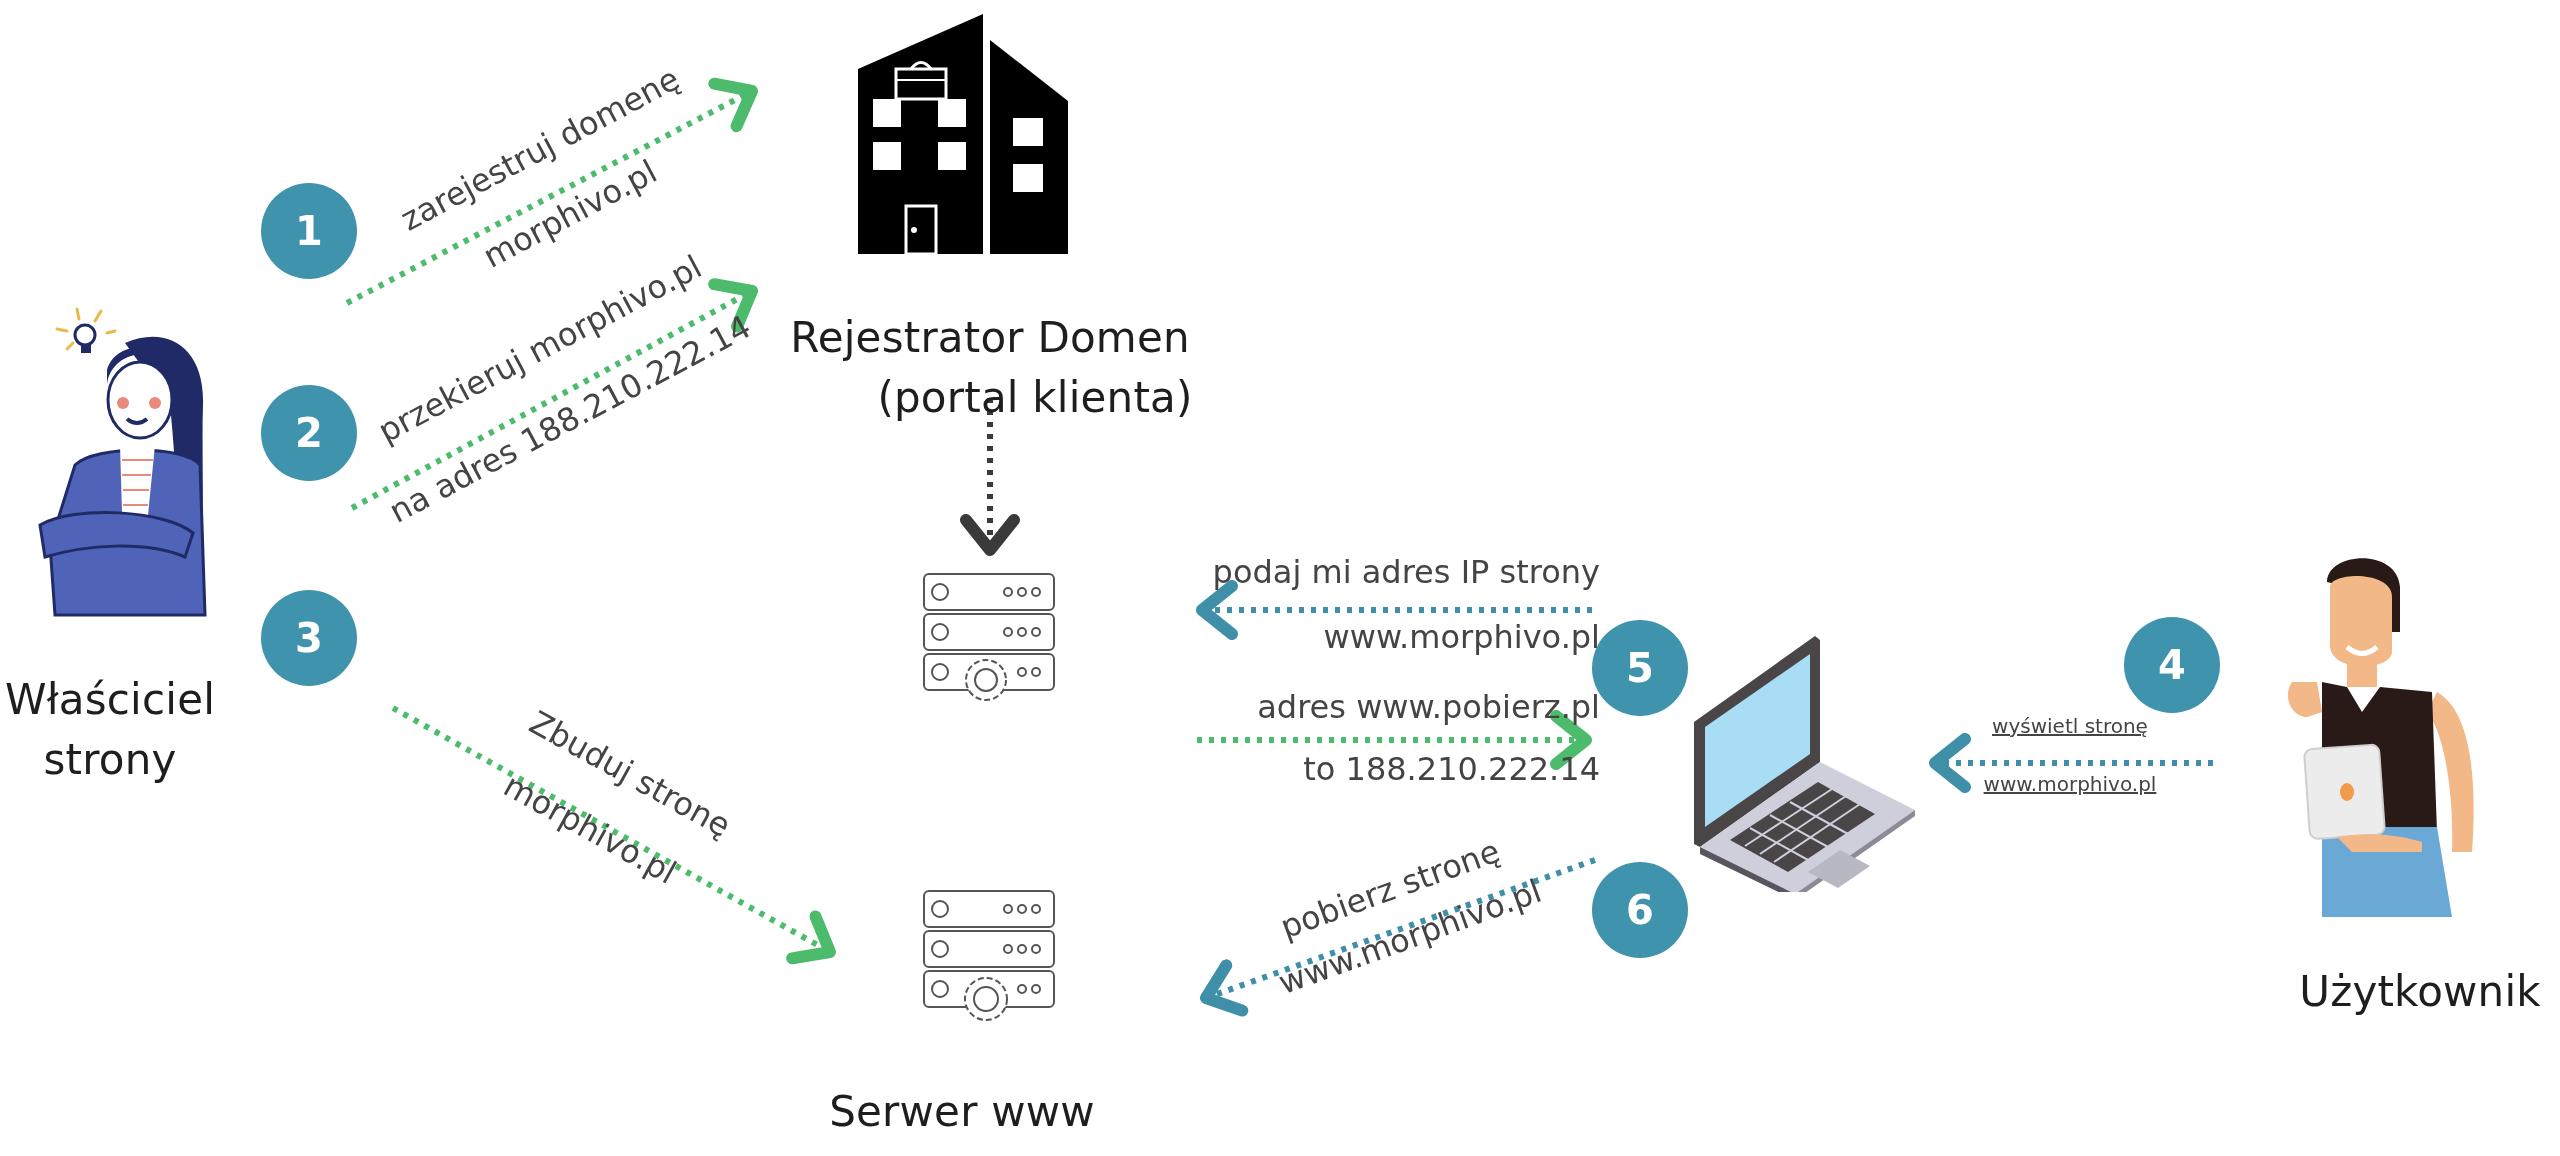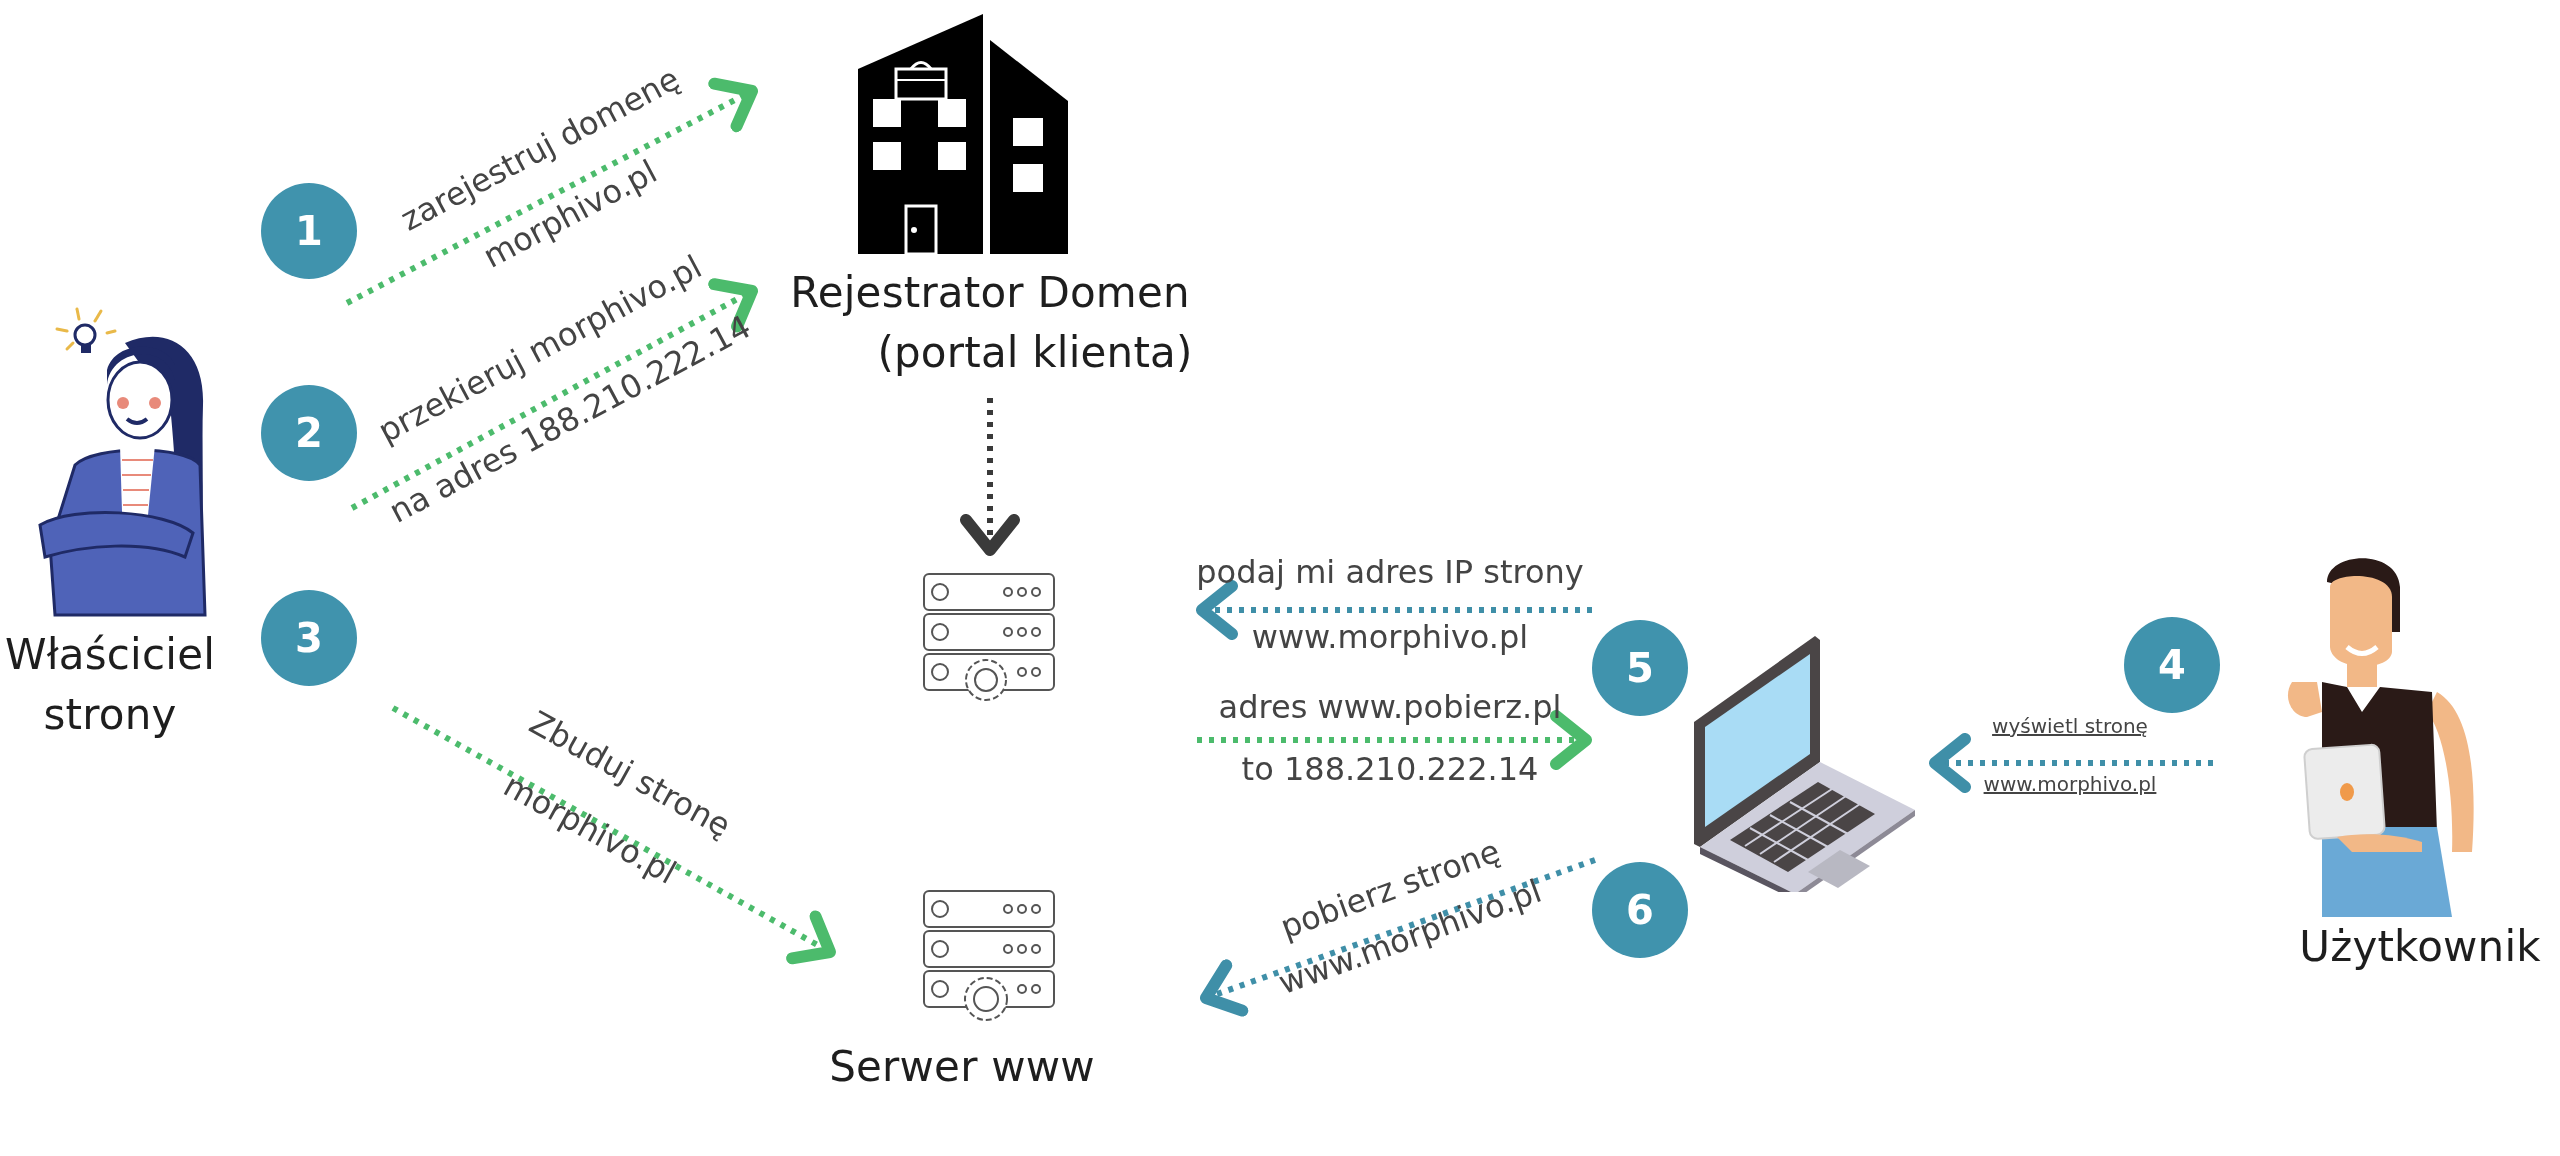--- a/index.html
+++ b/index.html
@@ -1,22 +1,22 @@
 <!DOCTYPE html>
 <html><head>
 <meta charset="utf-8">
 <style>
   html, body { margin:0; padding:0; background:#ffffff; }
   body { width:2560px; height:1156px; position:relative; overflow:hidden;
          font-family: "DejaVu Sans", "Liberation Sans", sans-serif; color:#333; }
   #stage { position:absolute; left:0; top:0; width:2560px; height:1156px; }
   .lbl { position:absolute; white-space:nowrap; text-align:center; }
-  .node-title { font-size:40px; color:#1e1e1e; letter-spacing:0.2px; }
+  .node-title { font-size:40px; color:#1e1e1e; letter-spacing:0.2px;margin-top:45px; }
   .node-sub { font-size:34px; color:#1e1e1e; }
-  .edge-text { font-size:32px; color:#444; }
+  .edge-text { font-size:32px; color:#444;text-align:right; }
   .edge-text-sm { font-size:20px; color:#444;text-decoration:underline; }
   .step { position:absolute; width:96px; height:96px; border-radius:50%;
           background:#4093ad; color:#fff; font-weight:bold; font-size:40px;
           display:flex; align-items:center; justify-content:center; }
   .rot { position:absolute; transform-origin:center center; text-align:center; white-space:nowrap; }
 </style>
 </head>
 <body>
 
 <div id="stage">

